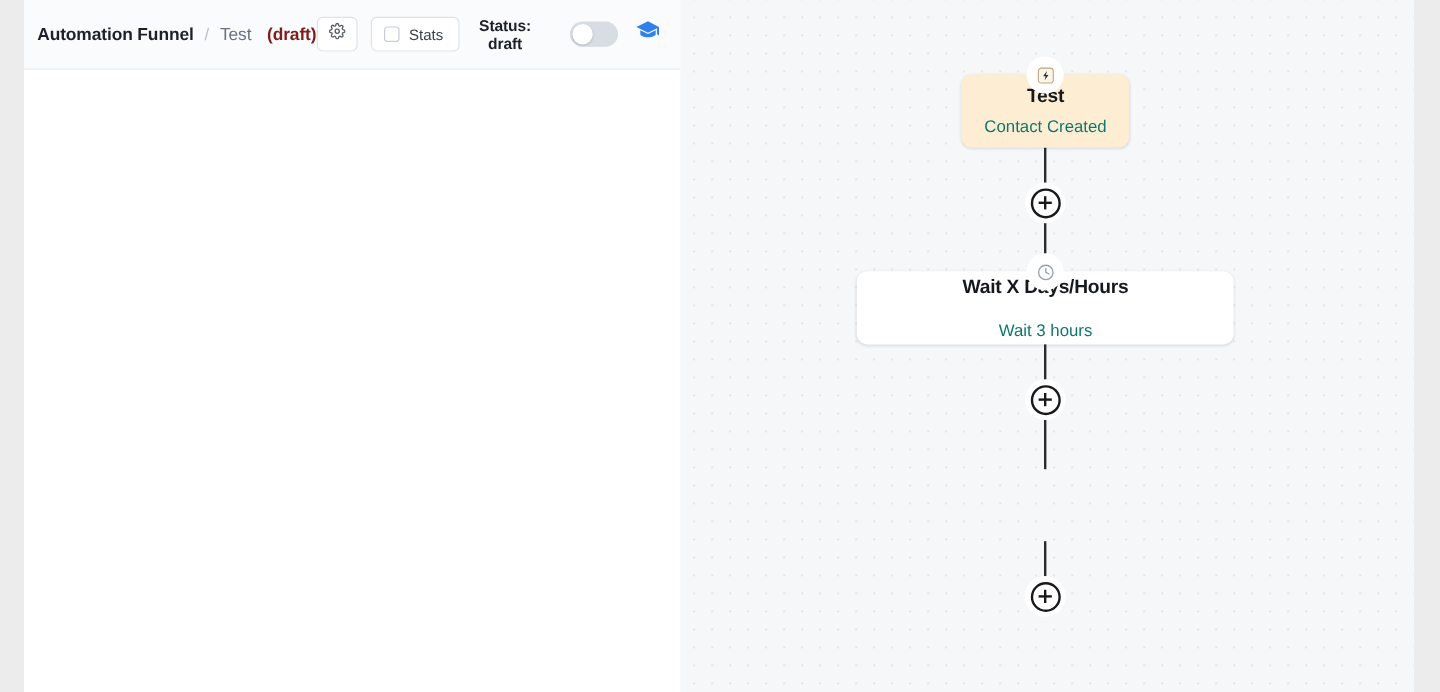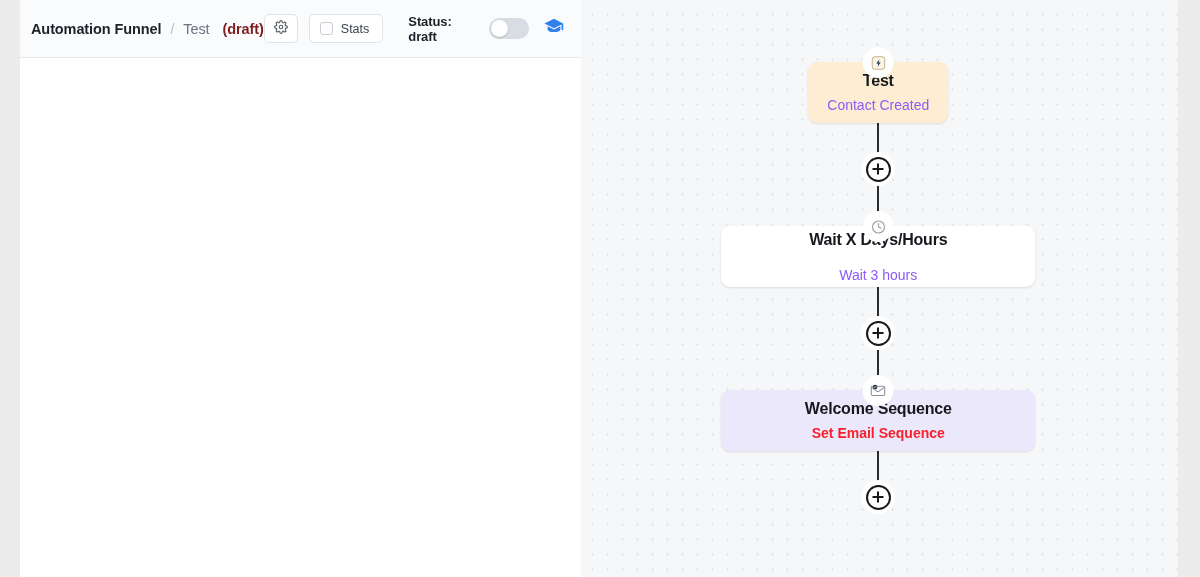--- a/index.html
+++ b/index.html
@@ -67,20 +67,21 @@
     color: #7f1d1d;
     margin-left: 4px;
     letter-spacing: -0.1px;
   }
 
   .header-right {
     margin-left: auto;
     display: flex;
     align-items: center;
     gap: 11px;
+    text-align: center;
   }
 
   .icon-btn {
     width: 40px;
     height: 29px;
     border: 1px solid #dfe3e8;
     border-radius: 5px;
     background: #ffffff;
     display: flex;
     align-items: center;
@@ -109,21 +110,21 @@
   }
   .stats-label {
     font-size: 12.5px;
     color: #3b4049;
   }
 
   .status-wrap {
     display: flex;
     align-items: center;
     gap: 27px;
-    margin-left: 14px;
+    margin-left: 0;
   }
   .status-text {
     font-size: 13px;
     font-weight: bold;
     color: #1d2129;
     letter-spacing: -0.1px;
   }
   .toggle {
     width: 40px;
     height: 21px;
@@ -198,21 +199,21 @@
   }
   .node-title {
     font-size: 16px;
     font-weight: bold;
     color: #15181d;
     line-height: 1.2;
     letter-spacing: -0.2px;
   }
   .node-sub {
     font-size: 14px;
-    color: #8b5cf6;
+    color: #0f766e;
     margin-top: 7px;
     line-height: 1.2;
   }
   .node-sub.danger {
     color: #f5222d;
     font-weight: bold;
   }
 
   .node.trigger { background: #fdeed3; }
   .node.plain   { background: #ffffff; gap: 11px; }
@@ -362,34 +363,20 @@
       </div>
 
       <div class="conn" style="top:287px;height:44px;"></div>
 
       <div class="plus" style="top:333px;">
         <span class="ring"></span>
       </div>
 
       <div class="conn" style="top:350px;height:41px;"></div>
 
-      <div class="node email" style="top:390px;width:314px;height:61px;">
-        <div class="badge">
-          <span>
-            <svg width="17" height="17" viewBox="0 0 24 24">
-              <rect x="2.5" y="6" width="19" height="13" rx="2.2" fill="#ffffff" stroke="#8a8f98" stroke-width="1.5"></rect>
-              <path d="M3 7.5l9 6.5 9-6.5" fill="none" stroke="#8a8f98" stroke-width="1.5" stroke-linecap="round" stroke-linejoin="round"></path>
-              <circle cx="8" cy="7" r="3.1" fill="#2b3445"></circle>
-              <path d="M6.7 7.1l.9.9 1.8-2" fill="none" stroke="#ffffff" stroke-width="1" stroke-linecap="round" stroke-linejoin="round"></path>
-            </svg>
-          </span>
-        </div>
-        <div class="node-title">Welcome Sequence</div>
-        <div class="node-sub danger">Set Email Sequence</div>
-      </div>
 
       <div class="conn" style="top:451px;height:46px;"></div>
 
       <div class="plus" style="top:497px;">
         <span class="ring"></span>
       </div>
 
     </div>
   </div>
 

